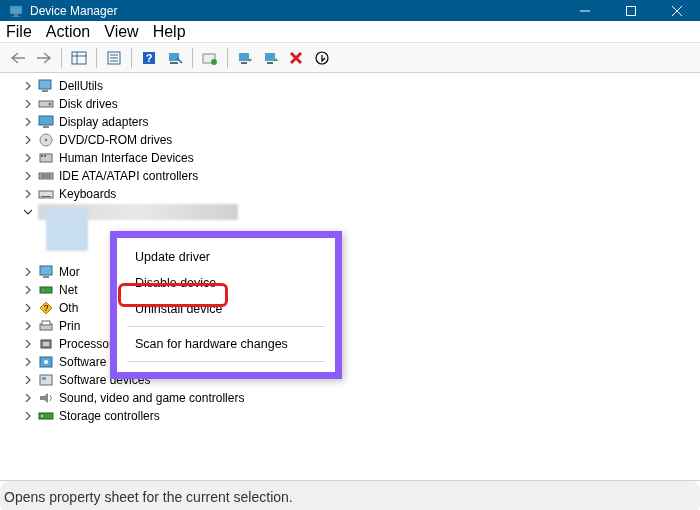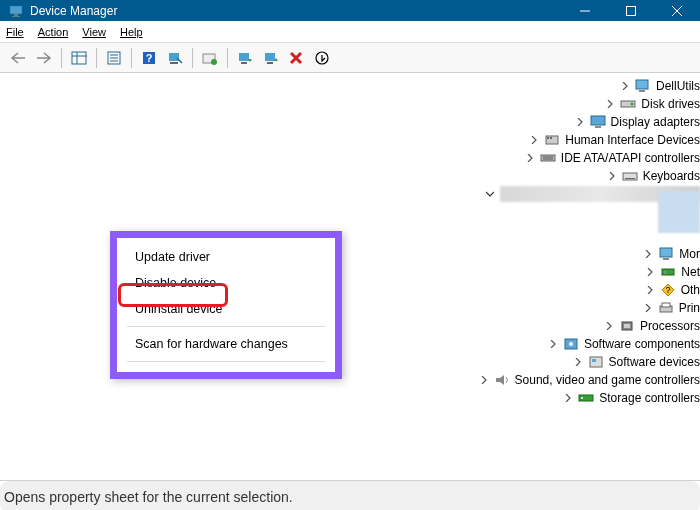--- a/index.html
+++ b/index.html
@@ -3,26 +3,26 @@
   <meta charset="utf-8">
   <style>
     * { margin: 0; padding: 0; box-sizing: border-box; }
     body { font-family: "Segoe UI", Tahoma, sans-serif; font-size: 12px; background: #fff; width: 700px; height: 510px; overflow: hidden; position: relative; }
     .titlebar { background: #005a8f; color: #fff; height: 21px; display: flex; align-items: center; padding-left: 8px; }
     .titlebar-icon { width: 16px; height: 16px; margin-right: 6px; display: inline-flex; align-items: center; justify-content: center; }
     .titlebar-text { font-size: 12px; }
     .win-controls { margin-left: auto; display: flex; }
     .win-btn { width: 46px; height: 30px; display: flex; align-items: center; justify-content: center; color: #fff; }
     .menubar { background: #fff; height: 22px; display: flex; align-items: center; padding-left: 6px; gap: 14px; border-bottom: 1px solid #e0e0e0; }
-    .menu-item { font-size: 11px; text-decoration: underline; }
+    .menu-item { font-size: 16px; }
     .toolbar { background: #f8f8f8; height: 30px; display: flex; align-items: center; padding-left: 6px; gap: 2px; border-bottom: 1px solid #d0d0d0; }
     .tb-btn { width: 24px; height: 24px; display: flex; align-items: center; justify-content: center; border: 1px solid transparent; }
     .tb-sep { width: 1px; height: 20px; background: #c0c0c0; margin: 0 3px; }
     .tree-area { height: 408px; overflow-y: auto; padding: 4px 0; border-bottom: 1px solid #d0d0d0; position: relative; }
-    .tree-row { height: 18px; display: flex; align-items: center; padding-left: 22px; justify-content: flex-end; }
+    .tree-row { height: 18px; display: flex; align-items: center; padding-left: 22px; }
     .tree-row.child { padding-left: 42px; }
     .chevron { width: 12px; height: 12px; margin-right: 4px; display: inline-flex; align-items: center; justify-content: center; color: #555; }
     .dev-icon { width: 16px; height: 16px; margin-right: 5px; display: inline-flex; align-items: center; justify-content: center; }
     .tree-label { font-size: 12px; color: #000; white-space: nowrap; }
     .selected-blur { background: linear-gradient(90deg, #d8d8d8 0%, #e8e8e8 50%, #d0d0d0 100%); filter: blur(1px); width: 200px; height: 16px; }
     .child-blur { background: #c8ddf0; filter: blur(1px); width: 42px; height: 42px; margin-left: 4px; }
     .context-menu { position: absolute; left: 110px; top: 158px; background: #fff; border: 7px solid #8b5cf6; box-shadow: 2px 2px 8px rgba(0,0,0,0.25); width: 232px; padding: 6px 0; }
     .ctx-item { height: 26px; display: flex; align-items: center; padding-left: 18px; font-size: 12.5px; }
     .ctx-sep { height: 1px; background: #d8d8d8; margin: 4px 10px; }
     .ctx-bold { font-weight: 600; }
@@ -190,20 +190,34 @@
     <span class="tree-label">Display adapters</span>
   </div>
   <div class="tree-row">
     <span class="chevron">
         <svg width="8" height="8">
           <path d="M2 0 L6 4 L2 8" fill="none" stroke="#555" stroke-width="1.2"></path>
         </svg>
       </span>
     <span class="dev-icon">
         <svg width="16" height="14">
+          <circle cx="8" cy="7" r="6" fill="#ddd" stroke="#888"></circle>
+          <circle cx="8" cy="7" r="1.5" fill="#888"></circle>
+        </svg>
+      </span>
+    <span class="tree-label">DVD/CD-ROM drives</span>
+  </div>
+  <div class="tree-row">
+    <span class="chevron">
+        <svg width="8" height="8">
+          <path d="M2 0 L6 4 L2 8" fill="none" stroke="#555" stroke-width="1.2"></path>
+        </svg>
+      </span>
+    <span class="dev-icon">
+        <svg width="16" height="14">
           <rect x="2" y="3" width="12" height="8" fill="#ccc" stroke="#666"></rect>
           <rect x="3" y="4" width="2" height="2" fill="#666"></rect>
           <rect x="6" y="4" width="2" height="2" fill="#666"></rect>
         </svg>
       </span>
     <span class="tree-label">Human Interface Devices</span>
   </div>
   <div class="tree-row">
     <span class="chevron">
         <svg width="8" height="8">

